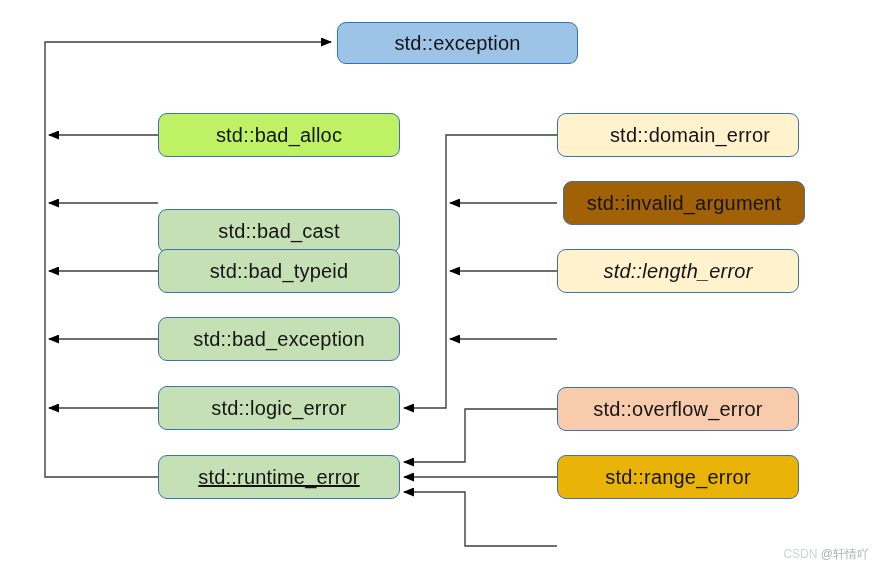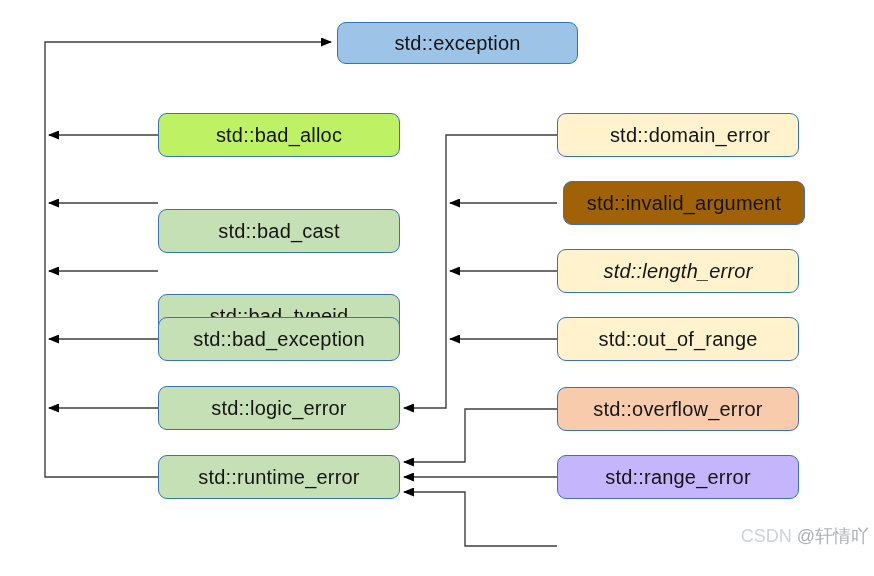--- a/index.html
+++ b/index.html
@@ -23,32 +23,32 @@
     letter-spacing:0.2px;
     white-space:nowrap;
   }
   
   .n0{left:337px;top:22px;width:241px;height:42px;}
   .n1{left:158px;top:113px;}
   .n2{left:158px;top:181px;margin-top:28px;}
   .n3{left:158px;top:249px;}
   .n4{left:158px;top:317px;}
   .n5{left:158px;top:386px;}
-  .n6{left:158px;top:455px;}
+  .n6{left:158px;top:455px;text-decoration:underline;}
   .n7{left:557px;top:113px;}
   .n8{left:557px;top:181px;}
   .n9{left:557px;top:249px;font-style:italic;}
   .n10{left:557px;top:317px;}
   .n11{left:557px;top:387px;}
   .n12{left:557px;top:455px;}
   .n13{left:557px;top:523px;}
   .watermark{
     position:absolute;
-    right:5px;top:524px;
-    font-size:18px;
+    right:5px;top:546px;
+    font-size:12px;
     white-space:nowrap;
     user-select:none;
     margin-left:24px;
   }
   .watermark .brand{color:rgba(200,206,211,0.9);}
   .watermark .handle{color:rgba(158,164,169,0.85);}
 </style>
 </head>
 <body>
 
@@ -76,30 +76,29 @@
     <path d="M557 339 L450 339" fill="none" stroke="#3f3f3f" stroke-width="1.4" marker-end="url(#arrow)"></path>
 
     <path d="M557 409 L465 409 L465 462 L404 462" fill="none" stroke="#3f3f3f" stroke-width="1.4" marker-end="url(#arrow)"></path>
     <path d="M557 477 L404 477" fill="none" stroke="#3f3f3f" stroke-width="1.4" marker-end="url(#arrow)"></path>
     <path d="M557 546 L465 546 L465 492 L404 492" fill="none" stroke="#3f3f3f" stroke-width="1.4" marker-end="url(#arrow)"></path>
   </svg>
 
   <div class="node n0" style="background: rgb(157, 195, 230); border-color: rgb(46, 117, 182);">std::exception</div>
   <div class="node n1" style="background: #bef264; border-color: rgb(58, 114, 180); text-align: center;">std::bad_alloc</div>
   <div class="node n2" style="background: rgb(197, 224, 180); border-color: rgb(58, 114, 180);">std::bad_cast</div>
-  <div class="node n3" style="background: rgb(197, 224, 180); border-color: rgb(58, 114, 180); margin-top: 45px;">std::bad_typeid</div>
+  <div class="node n3" style="background: rgb(197, 224, 180); border-color: rgb(58, 114, 180);">std::bad_typeid</div>
   <div class="node n4" style="background: rgb(197, 224, 180); border-color: rgb(58, 114, 180);">std::bad_exception</div>
   <div class="node n5" style="background: rgb(197, 224, 180); border-color: rgb(58, 114, 180);">std::logic_error</div>
   <div class="node n6" style="background: rgb(197, 224, 180); border-color: rgb(58, 114, 180);">std::runtime_error</div>
   <div class="node n7" style="background: rgb(255, 242, 204); border-color: rgb(58, 114, 180); padding-left: 24px;">std::domain_error</div>
   <div class="node n8" style="background: #a16207; border-color: rgb(58, 114, 180); margin-left: 6px;">std::invalid_argument</div>
   <div class="node n9" style="background: rgb(255, 242, 204); border-color: rgb(58, 114, 180);">std::length_error</div>
-  <div class="node n10" style="background: rgb(255, 242, 204); border-color: rgb(58, 114, 180);">std::out_of_range</div>
   <div class="node n11" style="background: rgb(248, 203, 173); border-color: rgb(58, 114, 180);">std::overflow_error</div>
-  <div class="node n12" style="background: #c4b5fd; border-color: rgb(58, 114, 180);">std::range_error</div>
+  <div class="node n12" style="background: #eab308; border-color: rgb(58, 114, 180);">std::range_error</div>
 
   <div class="watermark">
     <span class="brand">CSDN</span>
     <span> </span>
     <span class="handle">@轩情吖</span>
   </div>
 
 </div>
 
 </body></html>

